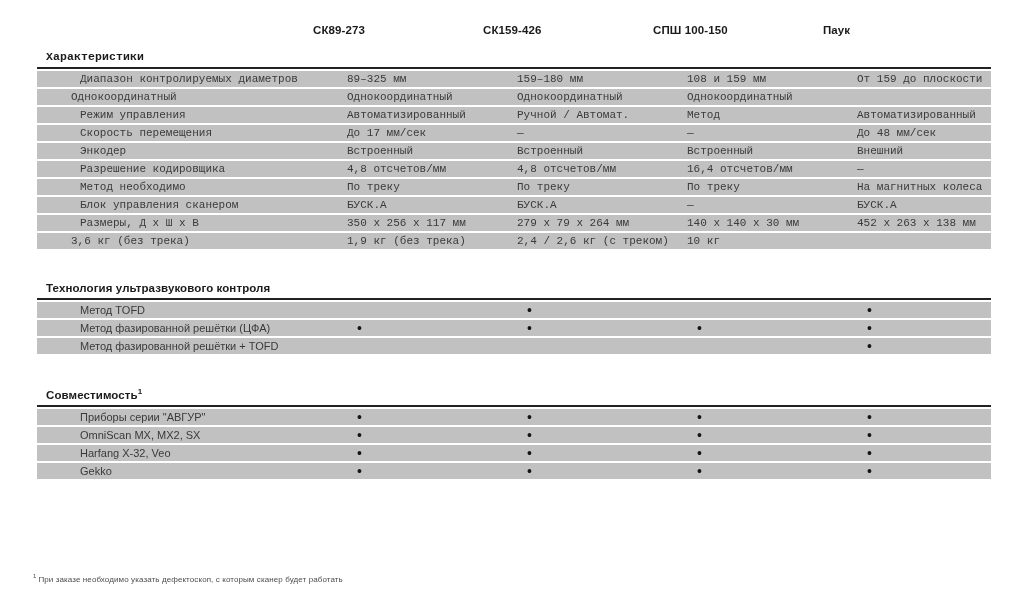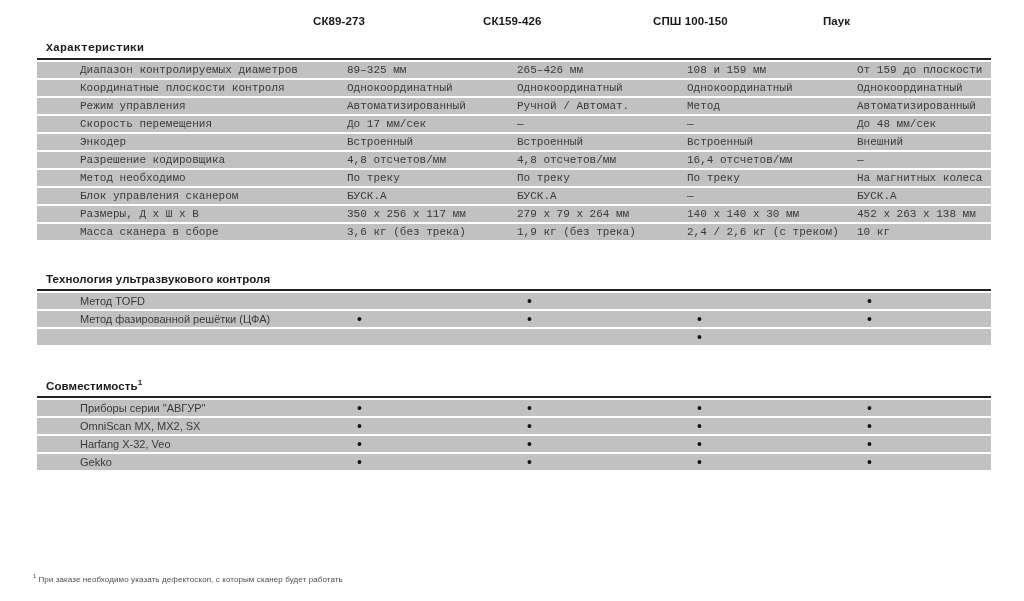--- a/index.html
+++ b/index.html
@@ -17,21 +17,21 @@
   }
   .spec-table {
     position: absolute;
     left: 37px;
     top: 0;
     width: 954px;
   }
   .header-row {
     display: grid;
     grid-template-columns: 276px 170px 170px 170px 1fr;
-    margin-top: 14px;
+    margin-top: 23px;
     height: 13px;
     align-items: end;
   }
   .cell.head {
     font-weight: bold;
     font-size: 11.5px;
     letter-spacing: 0.1px;
     color: #1a1a1a;
     white-space: nowrap;
   }
@@ -86,26 +86,25 @@
         <div class="cell head">СК159-426</div>
         <div class="cell head">СПШ 100-150</div>
         <div class="cell head">Паук</div>
       </div>
     <div>
         <div class="section">
           <div class="section-title"><span>Характеристики</span></div>
           <div class="row">
             <div class="cell label">Диапазон контролируемых диаметров</div>
             <div class="cell val">89–325 мм</div>
-            <div class="cell val">265–426 мм</div>
+            <div class="cell val">159–180 мм</div>
             <div class="cell val">108 и 159 мм</div>
             <div class="cell val">От 159 до плоскости</div>
           </div>
           <div class="row">
-            <div class="cell label">Координатные плоскости контроля</div>
             <div class="cell val">Однокоординатный</div>
             <div class="cell val">Однокоординатный</div>
             <div class="cell val">Однокоординатный</div>
             <div class="cell val">Однокоординатный</div>
           </div>
           <div class="row">
             <div class="cell label">Режим управления</div>
             <div class="cell val">Автоматизированный</div>
             <div class="cell val">Ручной / Автомат.</div>
             <div class="cell val">Метод</div>
@@ -147,21 +146,20 @@
             <div class="cell val">БУСК.А</div>
           </div>
           <div class="row">
             <div class="cell label">Размеры, Д х Ш х В</div>
             <div class="cell val">350 x 256 x 117 мм</div>
             <div class="cell val">279 x 79 x 264 мм</div>
             <div class="cell val">140 x 140 x 30 мм</div>
             <div class="cell val">452 x 263 x 138 мм</div>
           </div>
           <div class="row">
-            <div class="cell label">Масса сканера в сборе</div>
             <div class="cell val">3,6 кг (без трека)</div>
             <div class="cell val">1,9 кг (без трека)</div>
             <div class="cell val">2,4 / 2,6 кг (с треком)</div>
             <div class="cell val">10 кг</div>
           </div>
         </div>
         <div class="section">
           <div class="section-title"><span>Технология ультразвукового контроля</span></div>
           <div class="row">
             <div class="cell label">Метод TOFD</div>
@@ -171,20 +169,21 @@
             <div class="cell val bullet">•</div>
           </div>
           <div class="row">
             <div class="cell label">Метод фазированной решётки (ЦФА)</div>
             <div class="cell val bullet">•</div>
             <div class="cell val bullet">•</div>
             <div class="cell val bullet">•</div>
             <div class="cell val bullet">•</div>
           </div>
           <div class="row">
+            <div class="cell label">Метод фазированной решётки + TOFD</div>
             <div class="cell val"></div>
             <div class="cell val"></div>
             <div class="cell val"></div>
             <div class="cell val bullet">•</div>
           </div>
         </div>
         <div class="section">
           <div class="section-title"><span>Совместимость</span><sup>1</sup></div>
           <div class="row">
             <div class="cell label">Приборы серии "АВГУР"</div>

